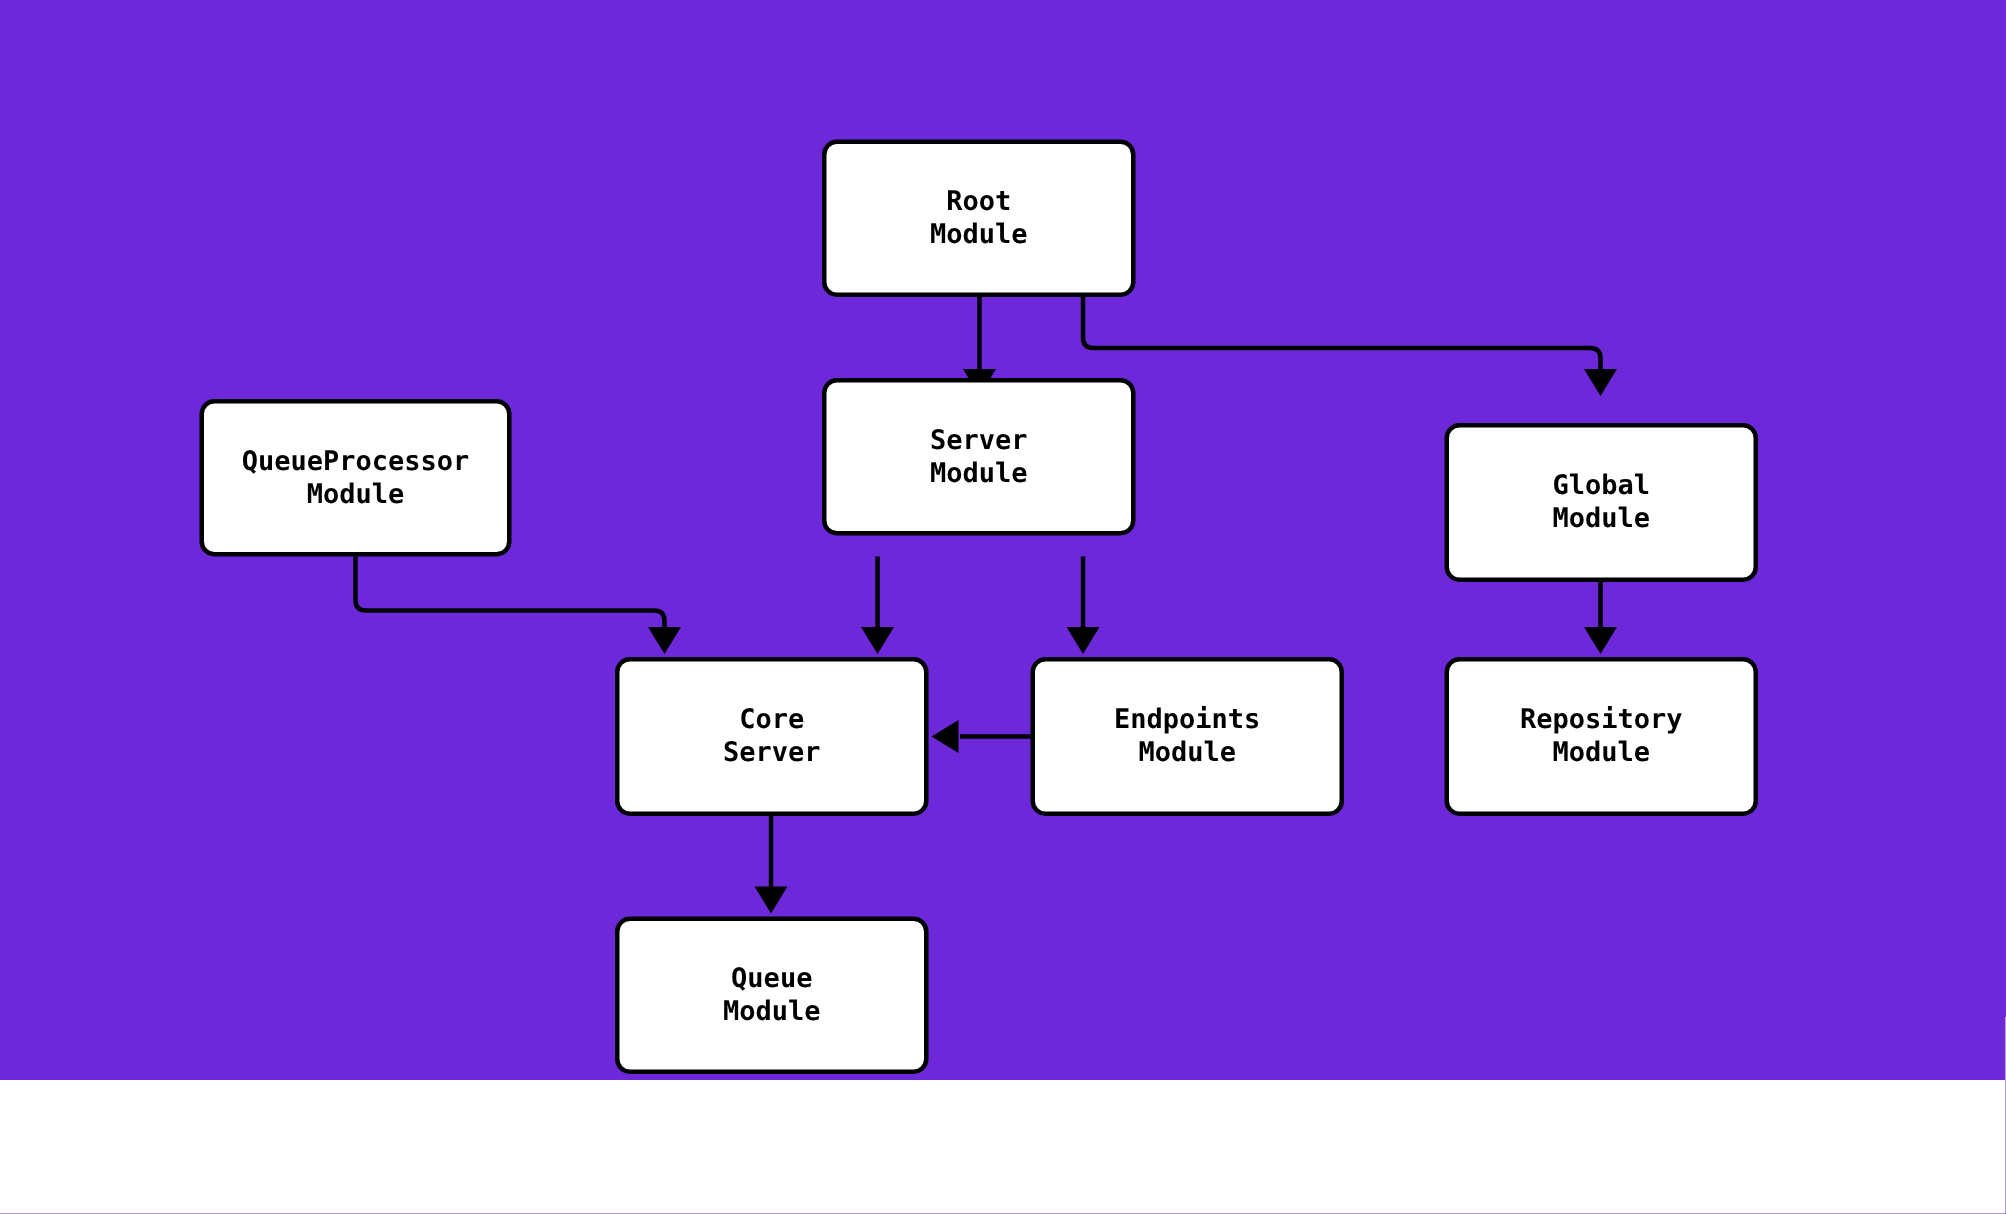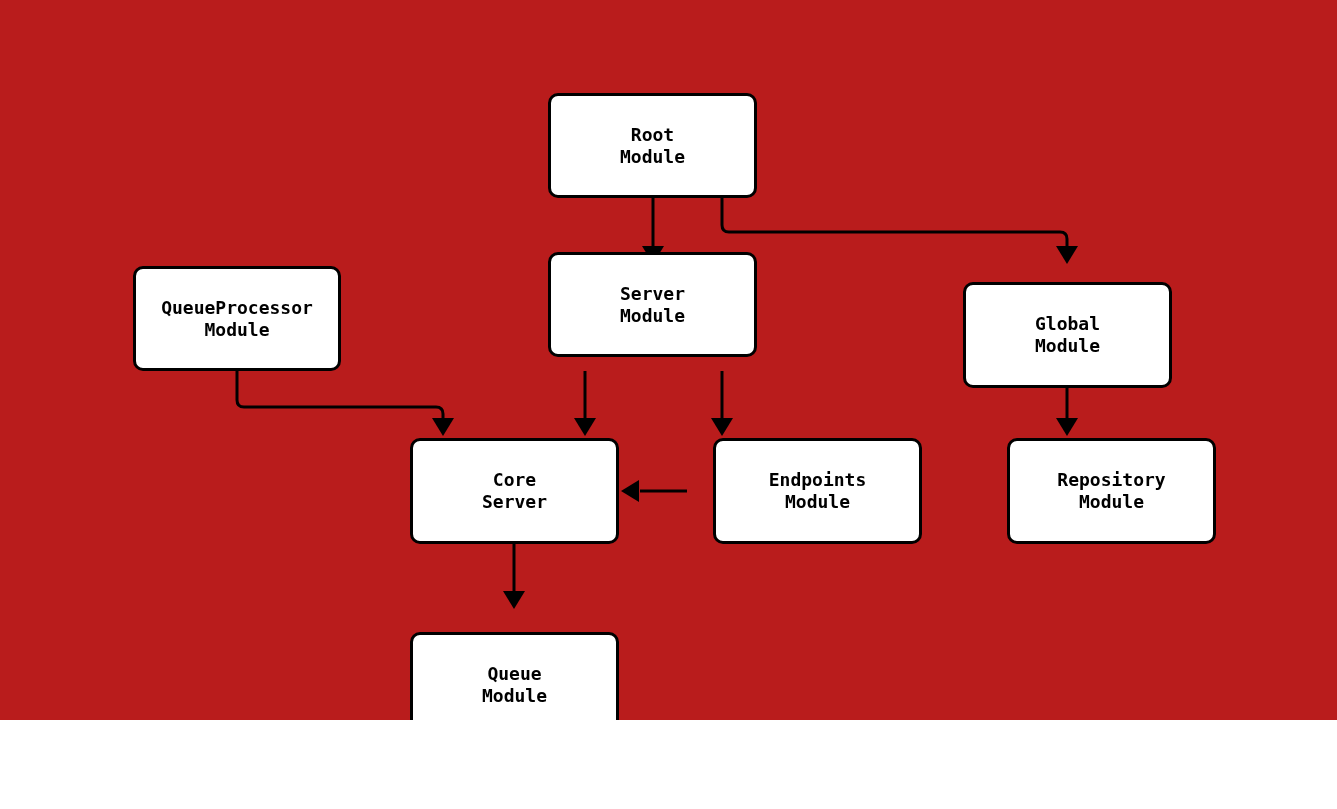--- a/index.html
+++ b/index.html
@@ -4,21 +4,21 @@
 <style>
   html, body {
     margin: 0;
     padding: 0;
     background: #ffffff;
   }
   .canvas {
     position: relative;
     width: 1337px;
     height: 720px;
-    background: #b91c1c;
+    background: #6d28d9;
     font-family: "DejaVu Sans Mono", monospace;
     overflow: hidden;
   }
   .edges-layer {
     position: absolute;
     left: 0;
     top: 0;
     width: 1337px;
     height: 809px;
   }
@@ -45,23 +45,23 @@
     font-size: 18px;
     line-height: 22px;
     color: #000000;
     white-space: pre-line;
   }
   .node-root           { left: 548px; top:  93px; width: 209px; height: 105px; }
   .node-server         { left: 548px; top: 252px; width: 209px; height: 105px; }
   .node-queueprocessor { left: 133px; top: 266px; width: 208px; height: 105px; }
   .node-global         { left: 963px; top: 282px; width: 209px; height: 106px; }
   .node-core           { left: 410px; top: 438px; width: 209px; height: 106px; }
-  .node-endpoints      { left: 687px; top: 438px; width: 209px; height: 106px; margin-left: 26px; }
-  .node-repository     { left: 963px; top: 438px; width: 209px; height: 106px; margin-left: 44px; }
-  .node-queue          { left: 410px; top: 611px; width: 209px; height: 105px; margin-top: 21px; }
+  .node-endpoints      { left: 687px; top: 438px; width: 209px; height: 106px; }
+  .node-repository     { left: 963px; top: 438px; width: 209px; height: 106px; }
+  .node-queue          { left: 410px; top: 611px; width: 209px; height: 105px; }
 </style>
 </head>
 <body>
 
 <div class="canvas">
 
   <svg class="edges-layer" width="1337" height="809" viewBox="0 0 1337 809" xmlns="http://www.w3.org/2000/svg">
 
     <g>
       <path class="edge-path" d="M653,198 V247"></path>

